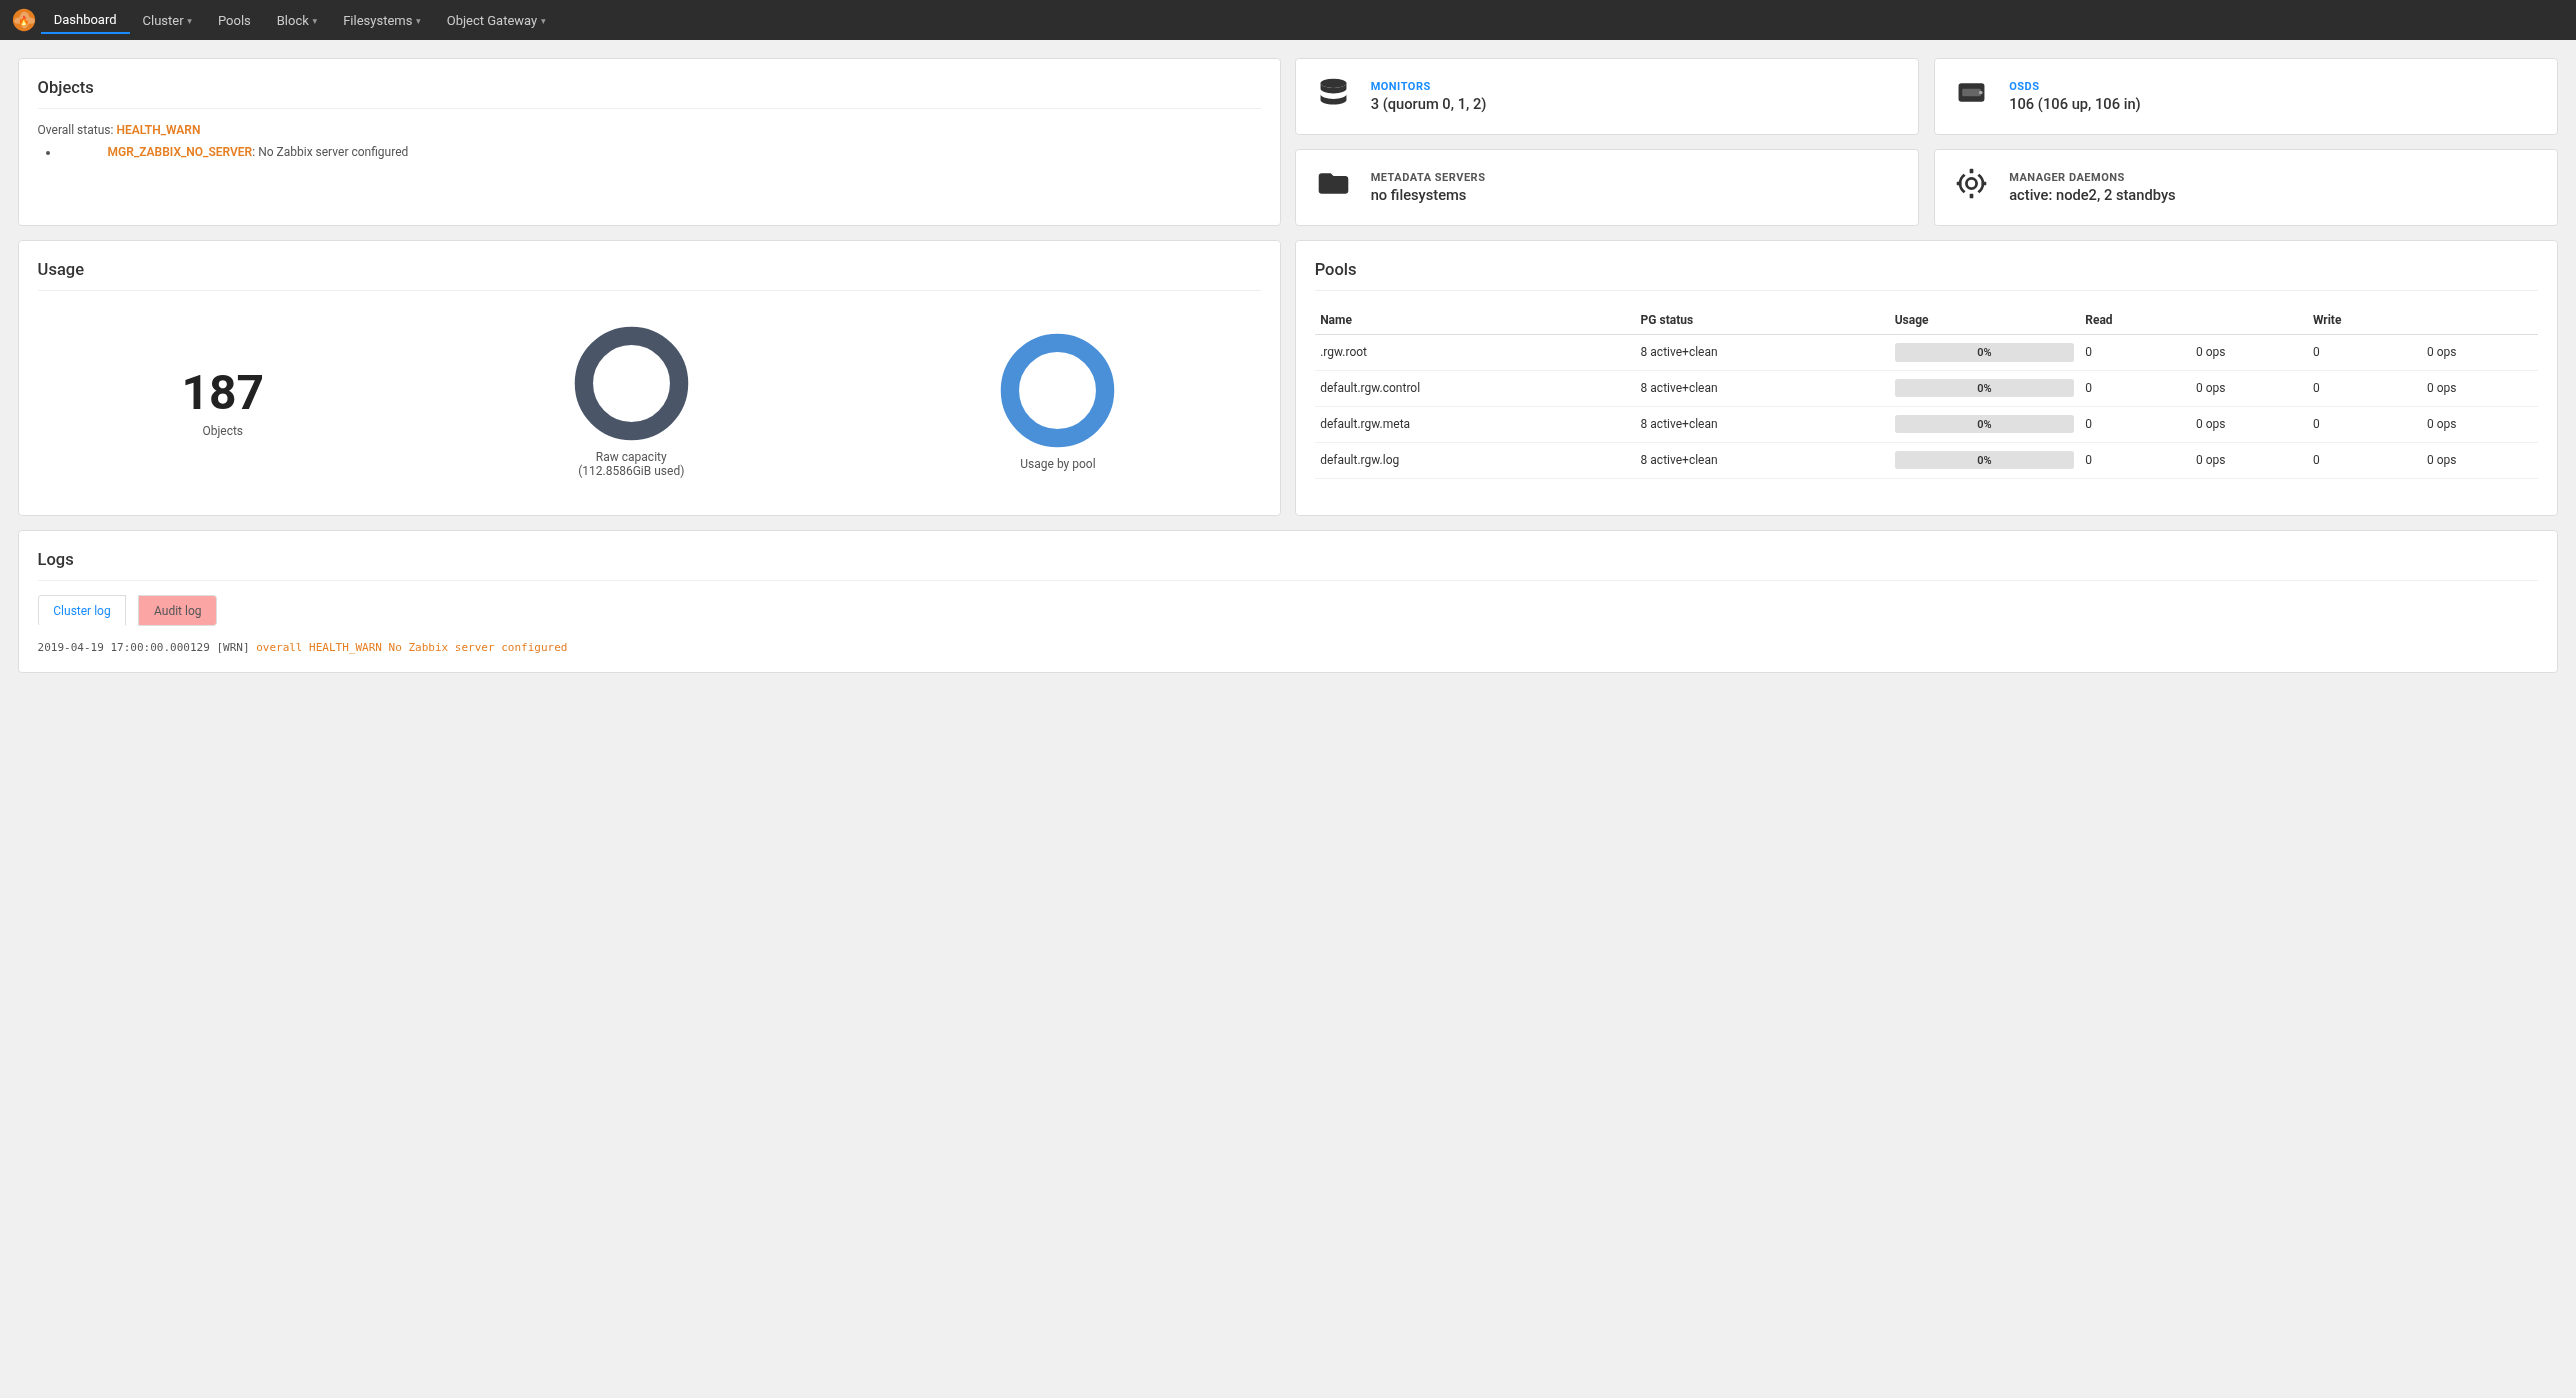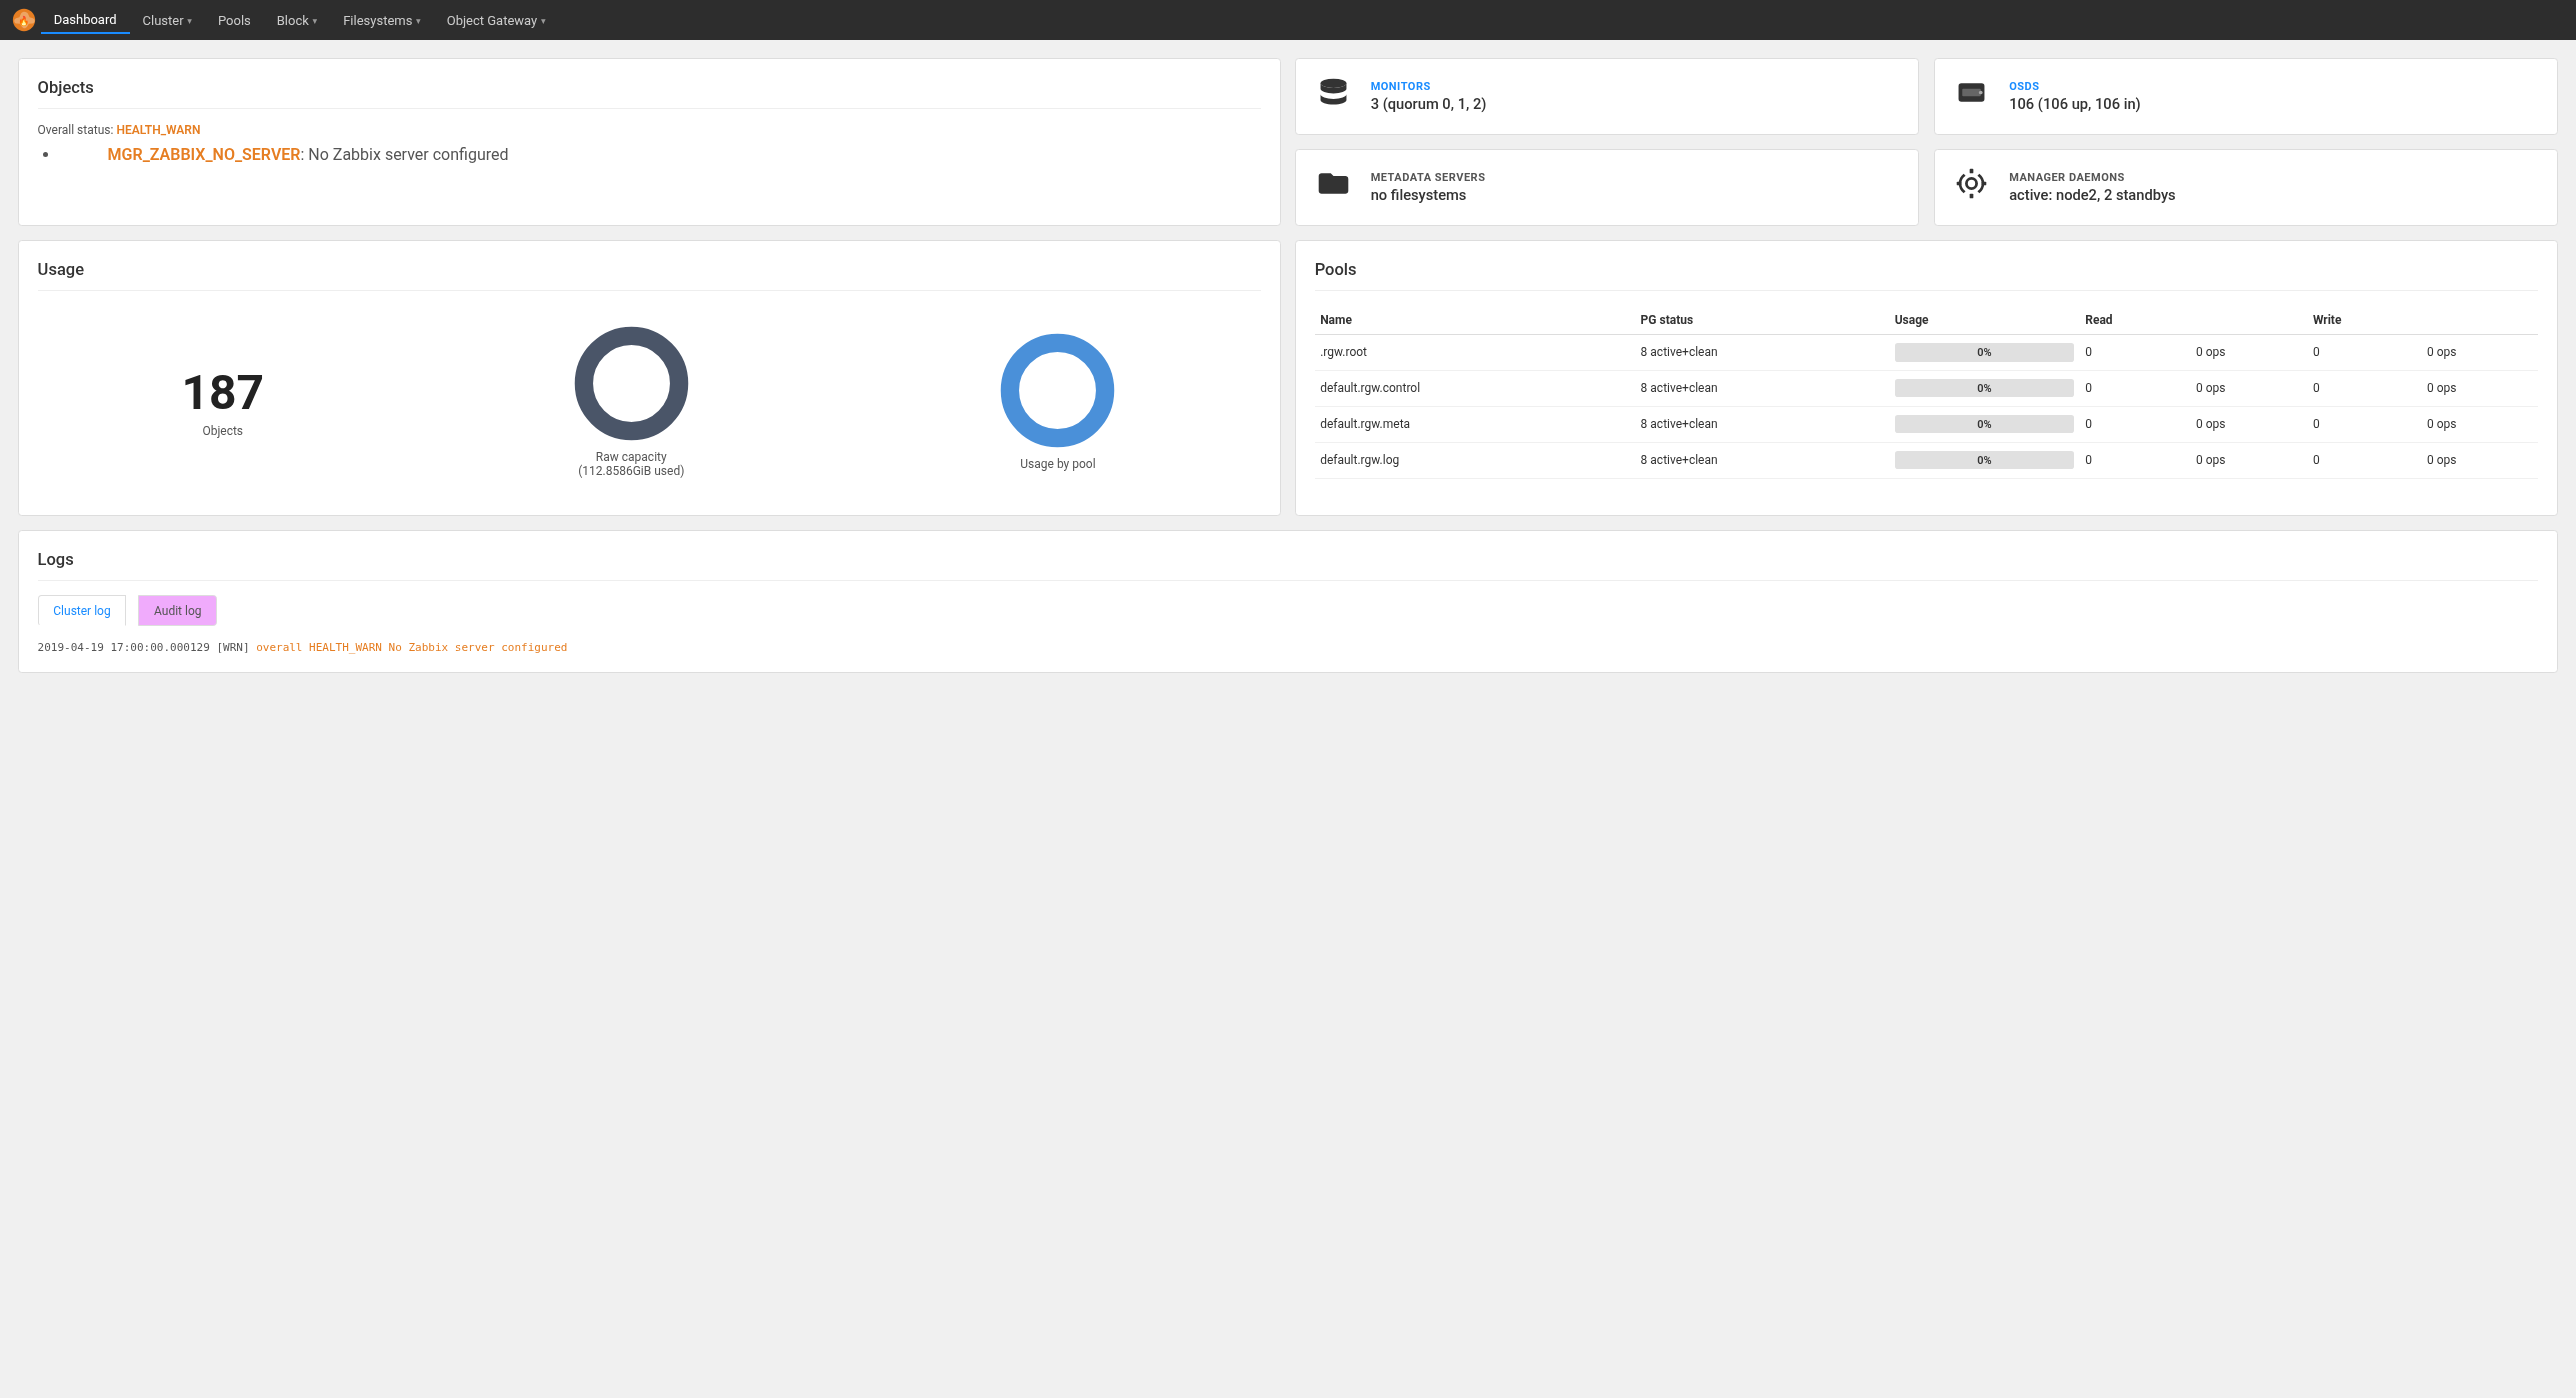--- a/index.html
+++ b/index.html
@@ -46,21 +46,21 @@
       margin-bottom: 14.7px;
       padding-bottom: 11px;
       border-bottom: 0.9px solid #eee;
     }
 
     
     .health-card { grid-column: 1; }
     .health-status { margin-bottom: 7.3px; font-size: 12px; color: #555; }
     .health-status span { color: #e67e22; font-weight: 600; }
     .health-list { list-style: disc; margin-left: 22px; }
-    .health-list li { font-size: 16px; color: #555; padding-left: 48px; }
+    .health-list li { font-size: 12px; color: #555; padding-left: 48px; }
     .health-list li span { color: #e67e22; font-weight: 600; }
 
     
     .stat-cards-col {
       grid-column: 2;
       display: grid;
       grid-template-columns: 1fr 1fr;
       gap: 14.7px;
     }
     .stat-card {
@@ -125,21 +125,21 @@
     }
 
     
     .logs-section {
       grid-column: 1 / -1;
     }
     .logs-tabs { display: flex; gap: 12px; margin-bottom: 14.7px; }
     .log-tab {
       padding: 7.3px 14.7px;
       border: 0.9px solid #ddd;
-      background: #f0abfc;
+      background: #fca5a5;
       cursor: pointer;
       font-size: 12px;
       color: #555;
     }
     .log-tab.active {
       background: #fff;
       color: #1a8cff;
       border-bottom-color: #fff;
     }
     .log-tab:first-child { border-radius: 3.7px 0 0 3.7px; }

